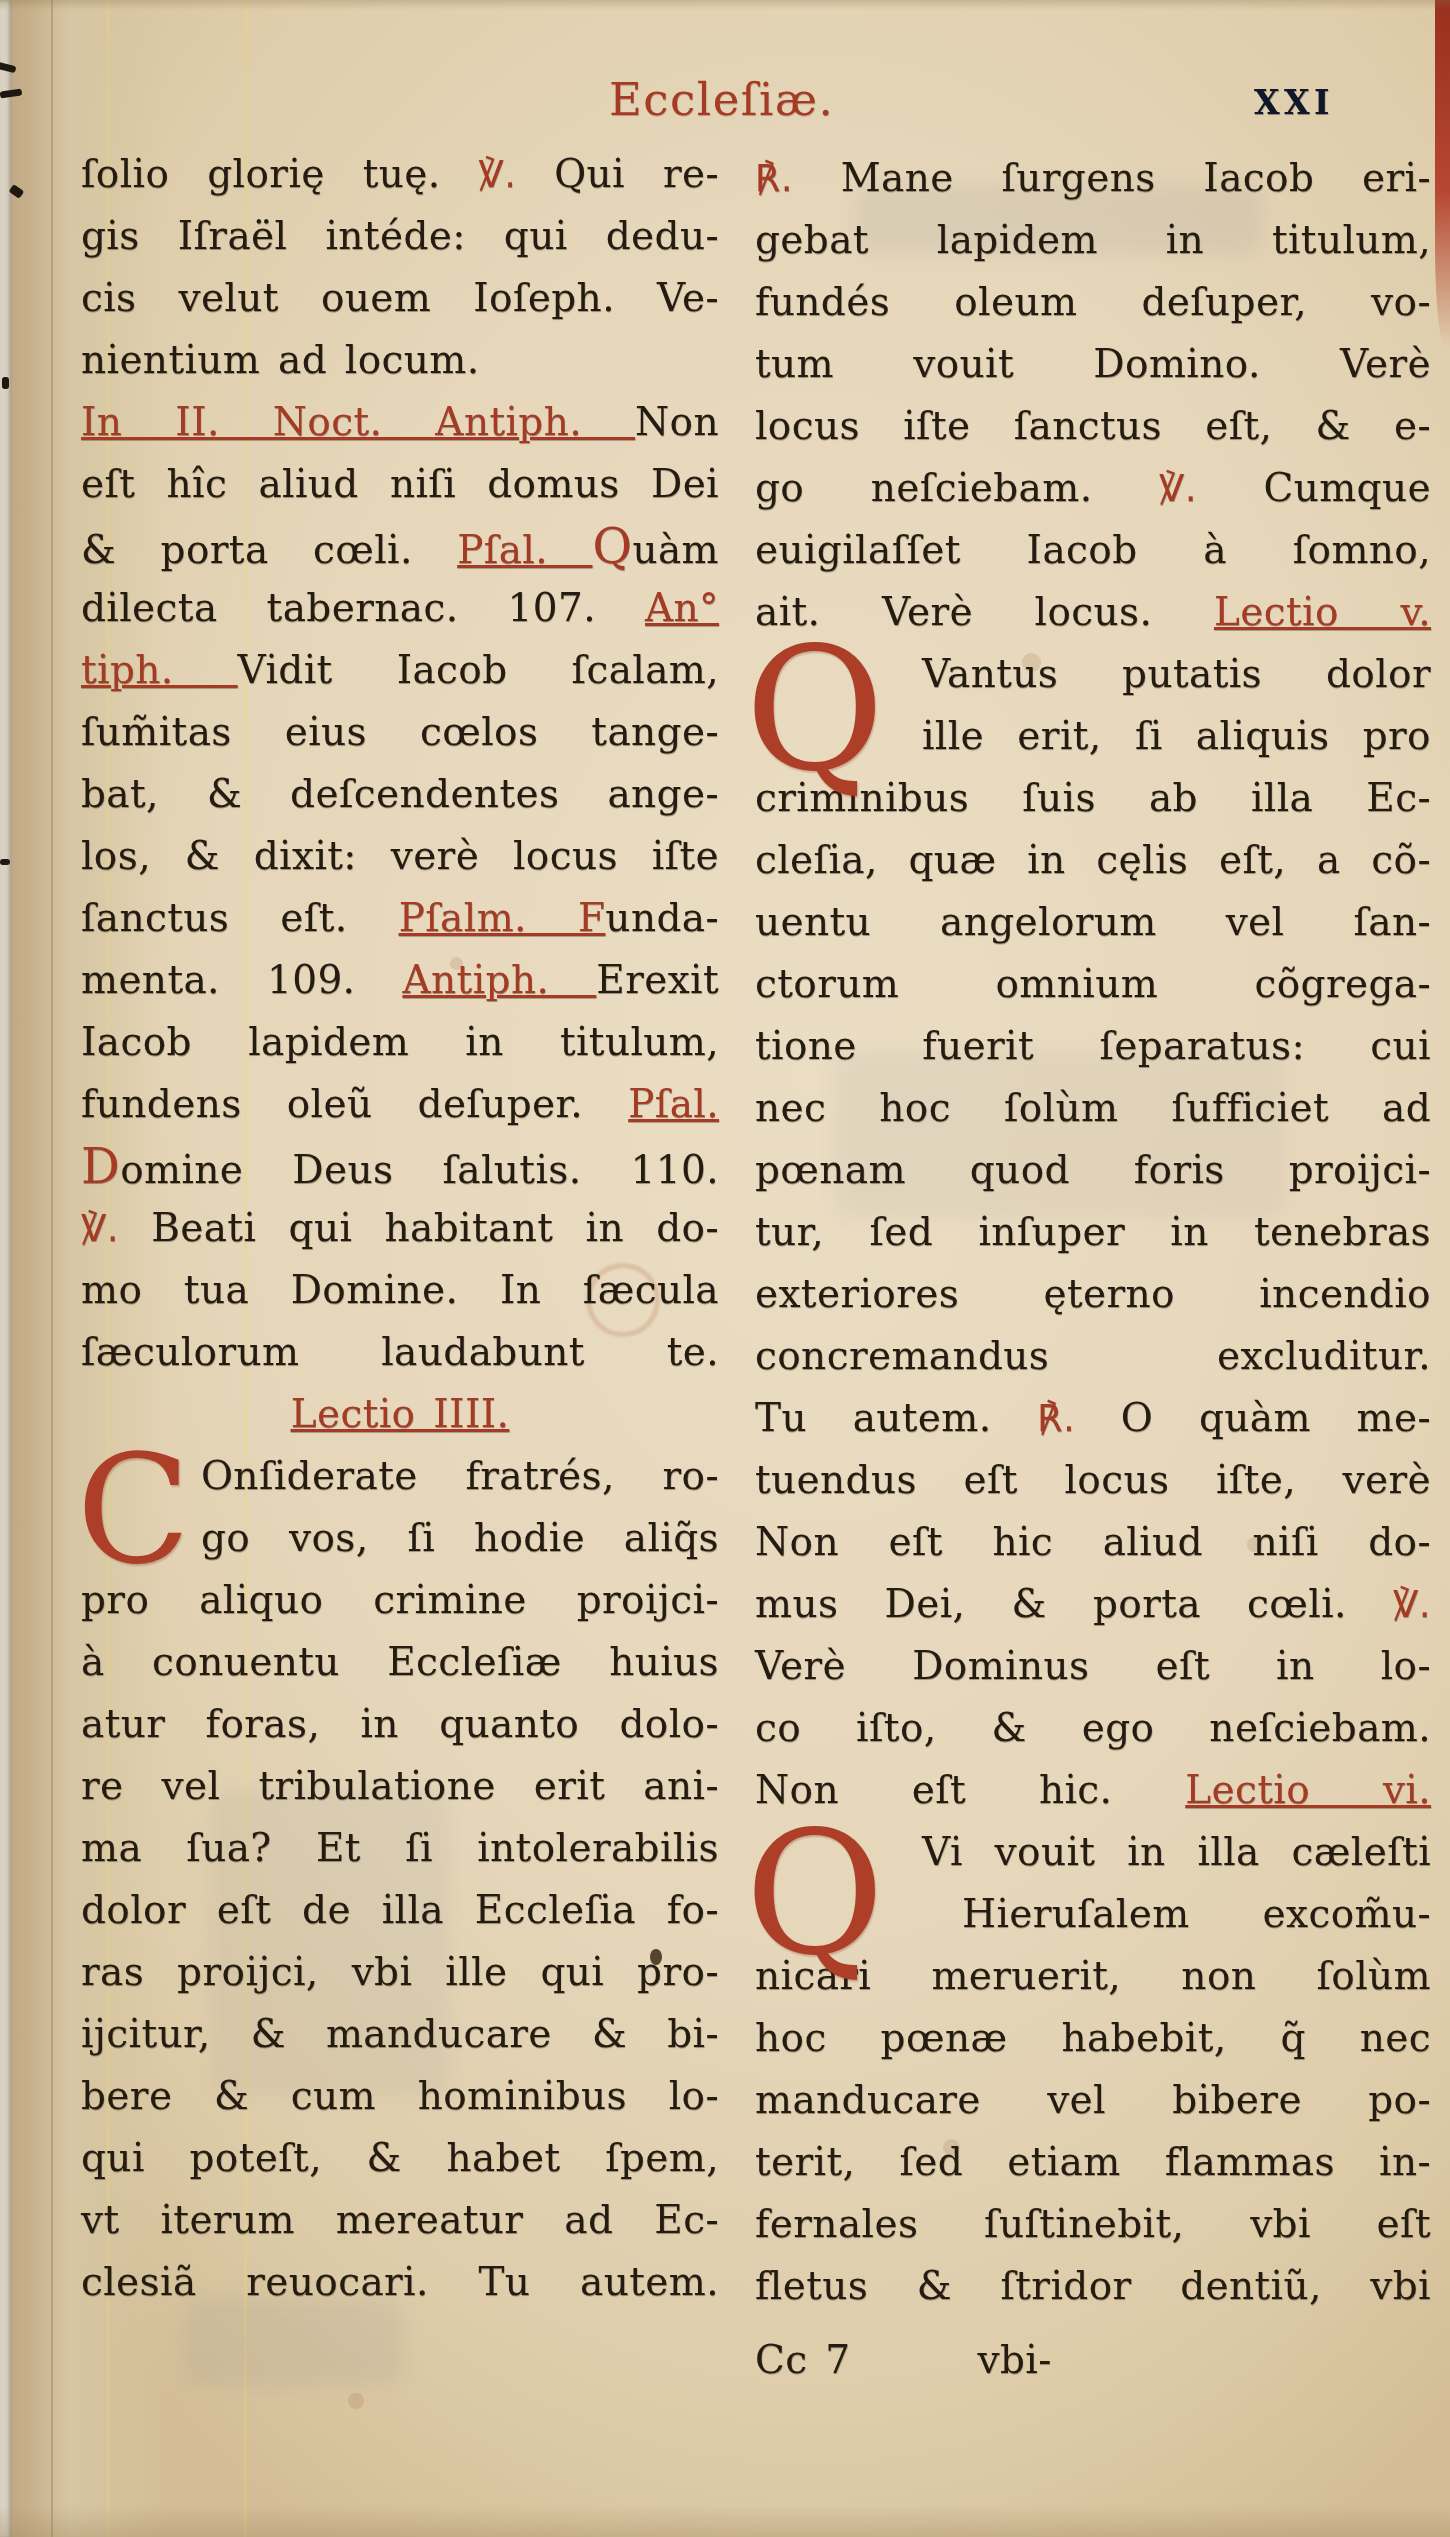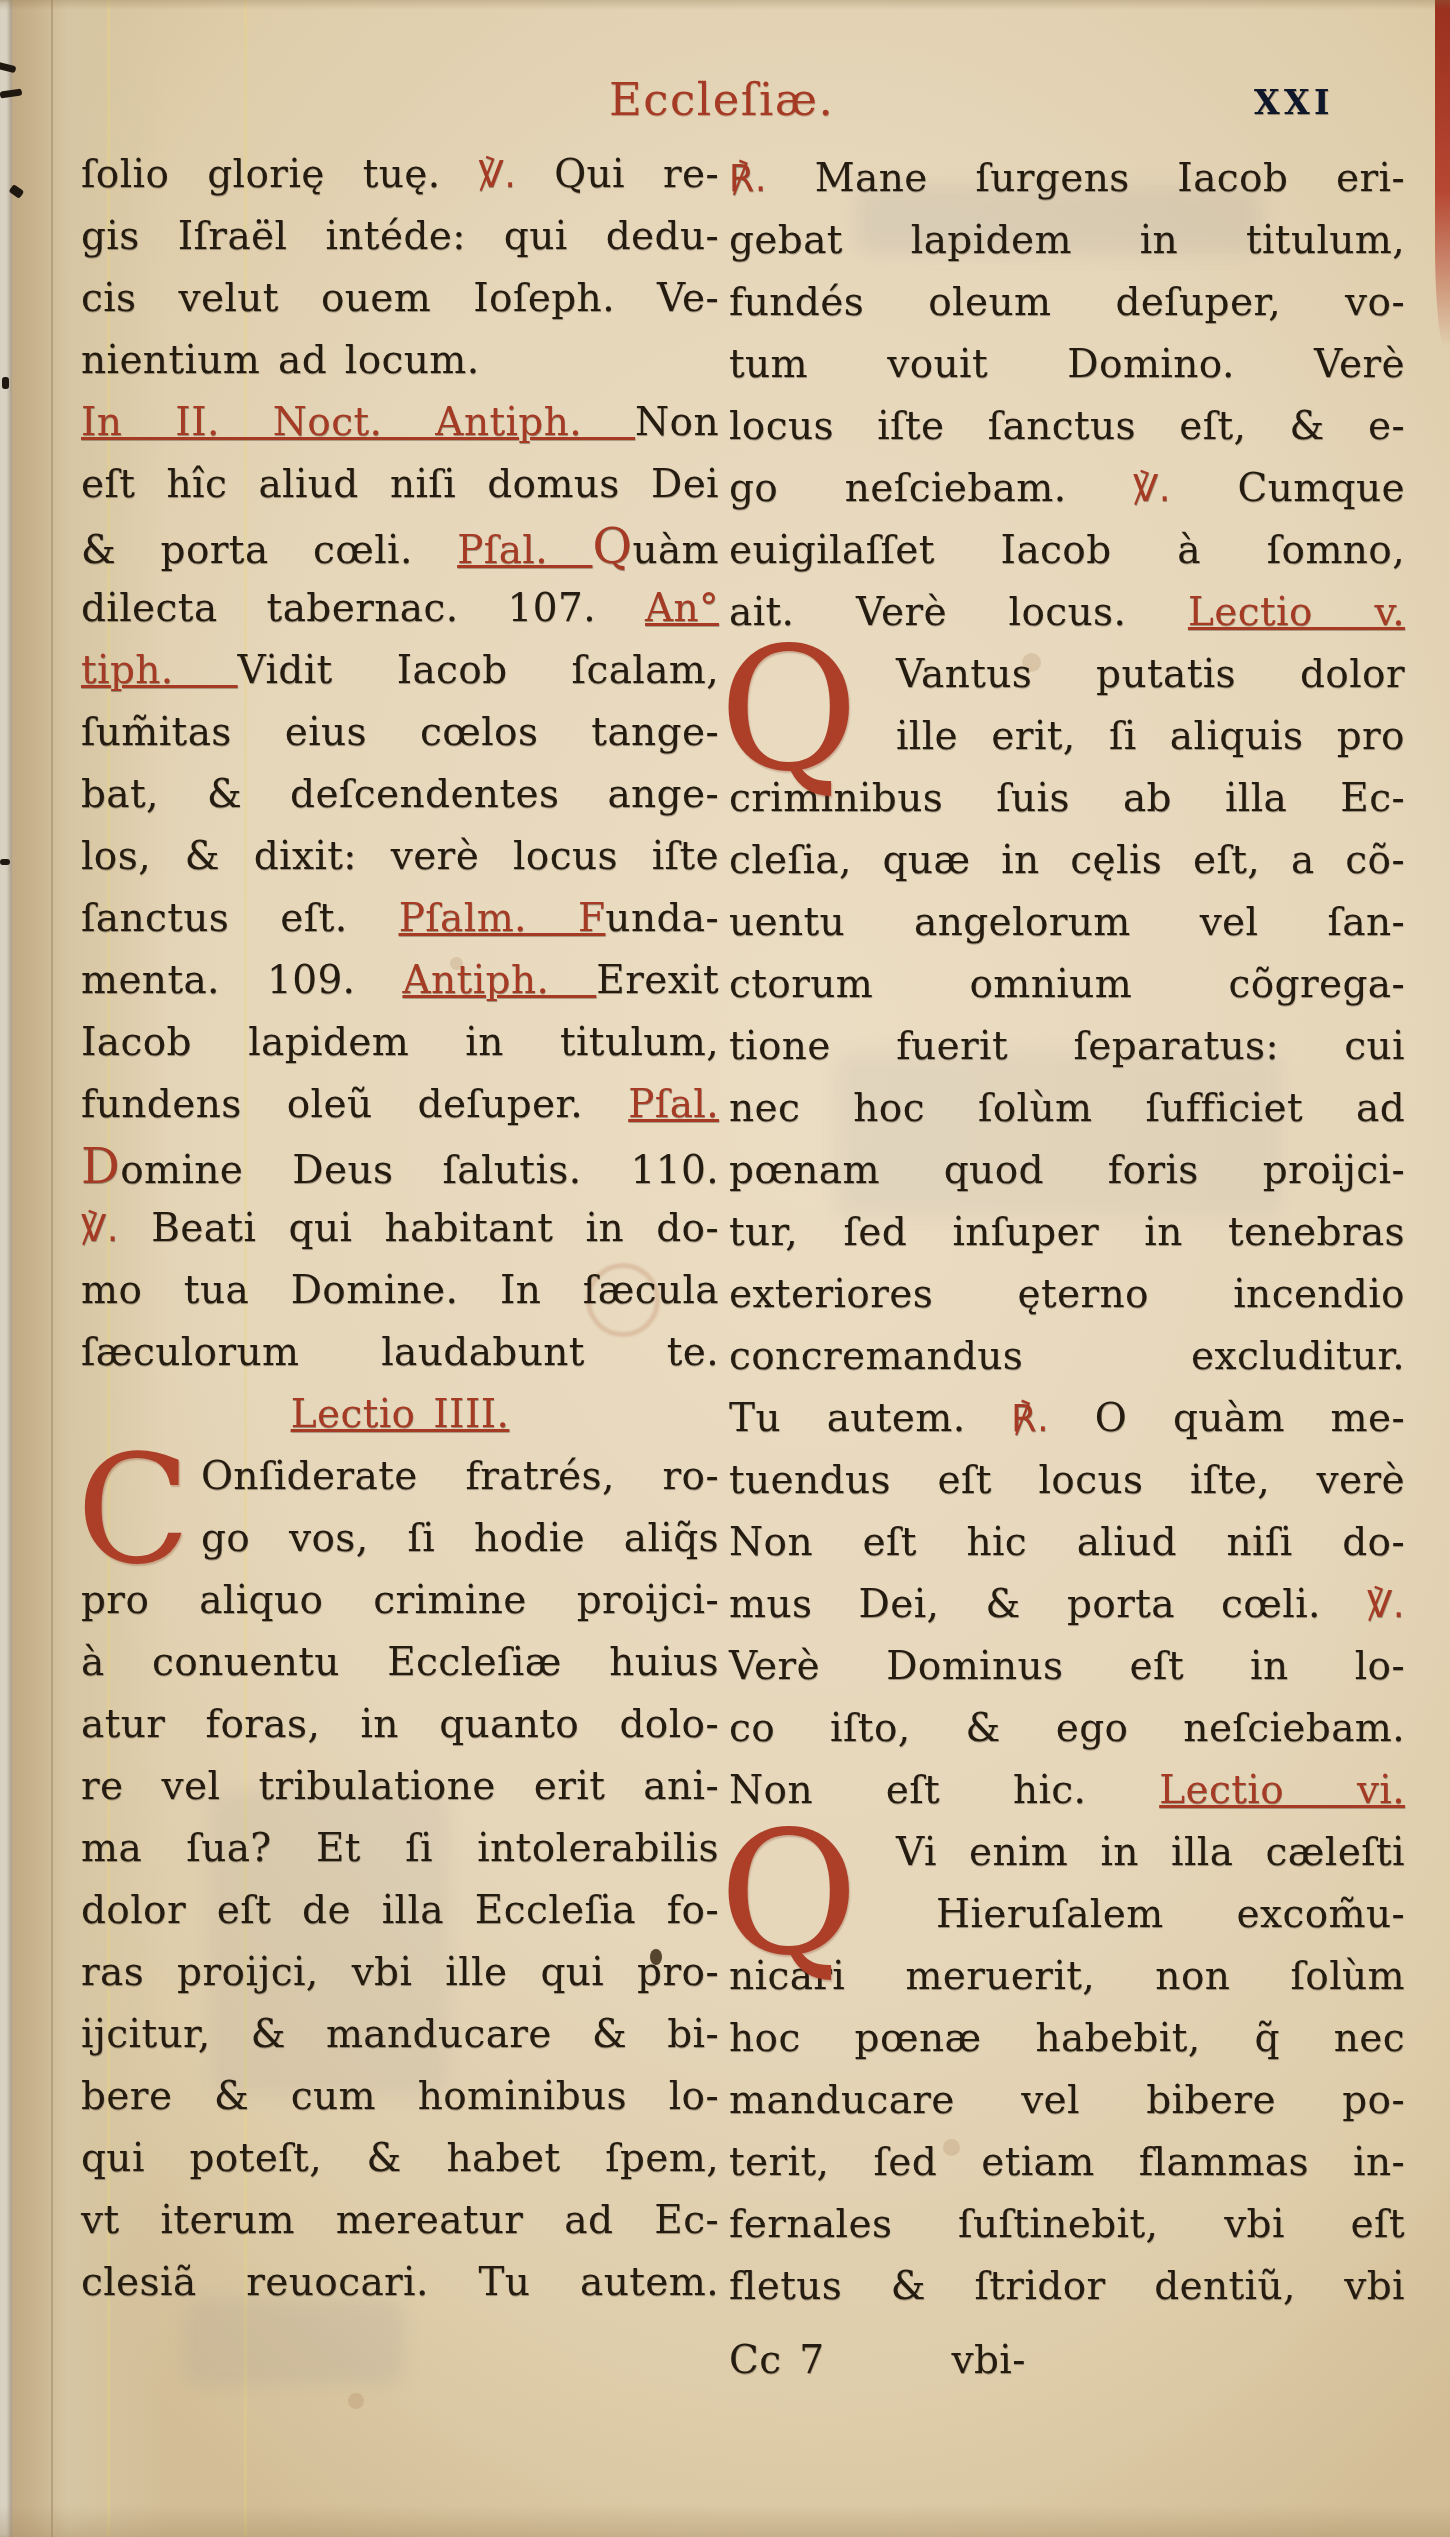--- a/index.html
+++ b/index.html
@@ -37,21 +37,21 @@
   .stain-spot{position:absolute;background:#3c2b16;border-radius:50%;filter:blur(0.7px);opacity:.85;}
   .fox-dot{position:absolute;background:rgba(150,100,60,.18);border-radius:50%;filter:blur(0.7px);}
   
   .header-title{position:absolute;left:596px;top:73px;font-size:45px;color:var(--red);
     letter-spacing:1.5px;text-shadow:0.4px 0.7px 0.7px rgba(120,40,20,.35);margin-left:13px;}
   .page-number{position:absolute;left:1254px;top:83px;font-size:33px;color:#0f172a;
     font-weight:bold;letter-spacing:4.4px;text-shadow:0.4px 0.7px 0.7px rgba(35,22,8,.4);}
   
   .col{position:absolute;text-shadow:0.4px 0.8px 0.7px rgba(35,22,8,.38);}
   #left-col{left:81px;top:145px;width:638px;}
-  #right-col{left:729px;top:149px;width:676px;}
+  #right-col{left:755px;top:149px;width:676px;}
   .line{height:62px;font-size:39px;line-height:58px;color:var(--ink);
     text-align:justify;text-align-last:justify;letter-spacing:0.4px;word-spacing:5px;}
   .line.p{text-align:left;text-align-last:left;}
   .line.c{text-align:center;text-align-last:center;}
   .line.sig{display:flex;justify-content:flex-start;gap:127px;padding-right:5.8px;margin-top:11.6px;
     text-align:left;text-align-last:left;}
   .sg-k{color:var(--ink);}
   .sg-r{color:var(--red);text-decoration:underline;}
   .sg-R{color:var(--red);font-size:1.24em;}
   .sg-s{color:var(--red);font-family:"DejaVu Sans","Liberation Sans",sans-serif;font-size:.95em;}
@@ -151,21 +151,21 @@
     <div class="line "><span class="sg-k">tur, ſed inſuper in tenebras</span></div>
     <div class="line "><span class="sg-k">exteriores ęterno incendio</span></div>
     <div class="line "><span class="sg-k">concremandus excluditur.</span></div>
     <div class="line "><span class="sg-k">Tu autem. </span><span class="sg-s">℟.</span><span class="sg-k"> O quàm me-</span></div>
     <div class="line "><span class="sg-k">tuendus eſt locus iſte, verè</span></div>
     <div class="line "><span class="sg-k">Non eſt hic aliud niſi do-</span></div>
     <div class="line "><span class="sg-k">mus Dei, &amp; porta cœli. </span><span class="sg-s">℣.</span></div>
     <div class="line "><span class="sg-k">Verè Dominus eſt in lo-</span></div>
     <div class="line "><span class="sg-k">co iſto, &amp; ego neſciebam.</span></div>
     <div class="line "><span class="sg-k">Non eſt hic. </span><span class="sg-r">Lectio vi.</span></div>
-    <div class="line " style="padding-left: 167px;"><span class="sg-k">Vi enim in illa cæleſti</span></div>
+    <div class="line " style="padding-left: 167px;"><span class="sg-k">Vi vouit in illa cæleſti</span></div>
     <div class="line " style="padding-left: 207px;"><span class="sg-k">Hieruſalem excom̃u-</span></div>
     <div class="line "><span class="sg-k">nicari meruerit, non ſolùm</span></div>
     <div class="line "><span class="sg-k">hoc pœnæ habebit, q̃ nec</span></div>
     <div class="line "><span class="sg-k">manducare vel bibere po-</span></div>
     <div class="line "><span class="sg-k">terit, ſed etiam flammas in-</span></div>
     <div class="line "><span class="sg-k">fernales ſuſtinebit, vbi eſt</span></div>
     <div class="line "><span class="sg-k">fletus &amp; ſtridor dentiũ, vbi</span></div>
     <div class="line sig">
       <span class="sg-k">Cc 7</span>
       <span class="sg-k">vbi-</span>

